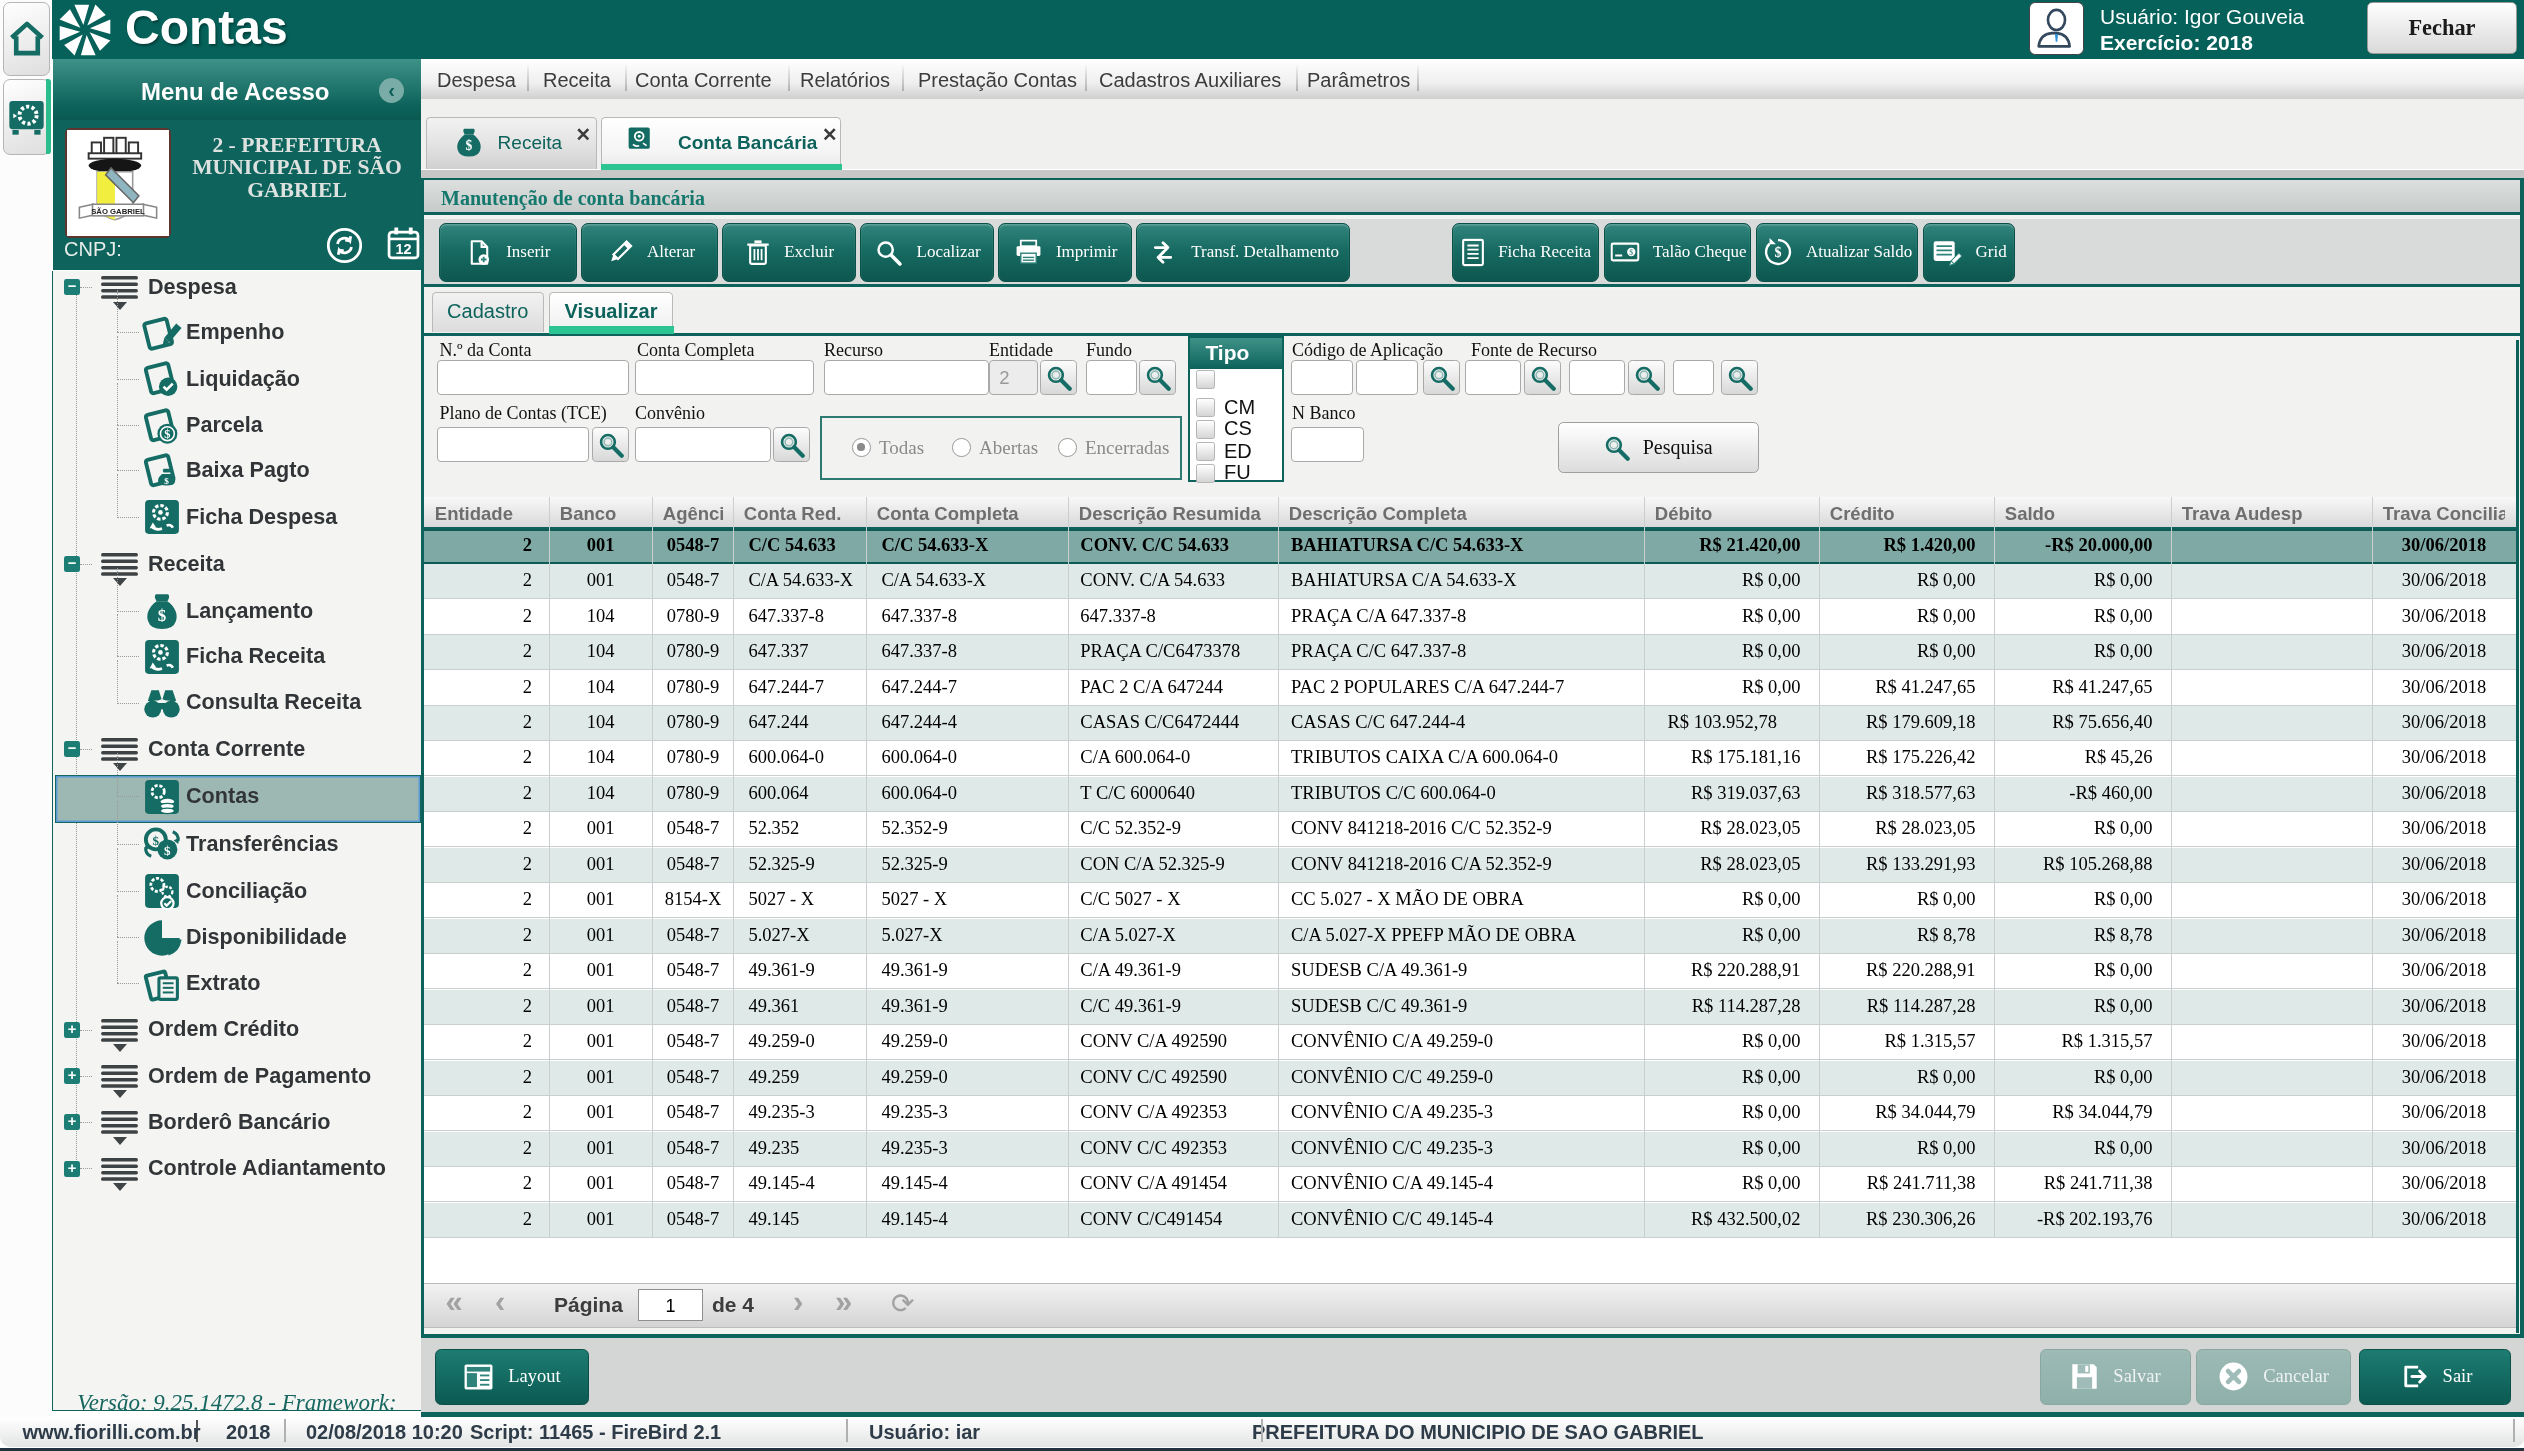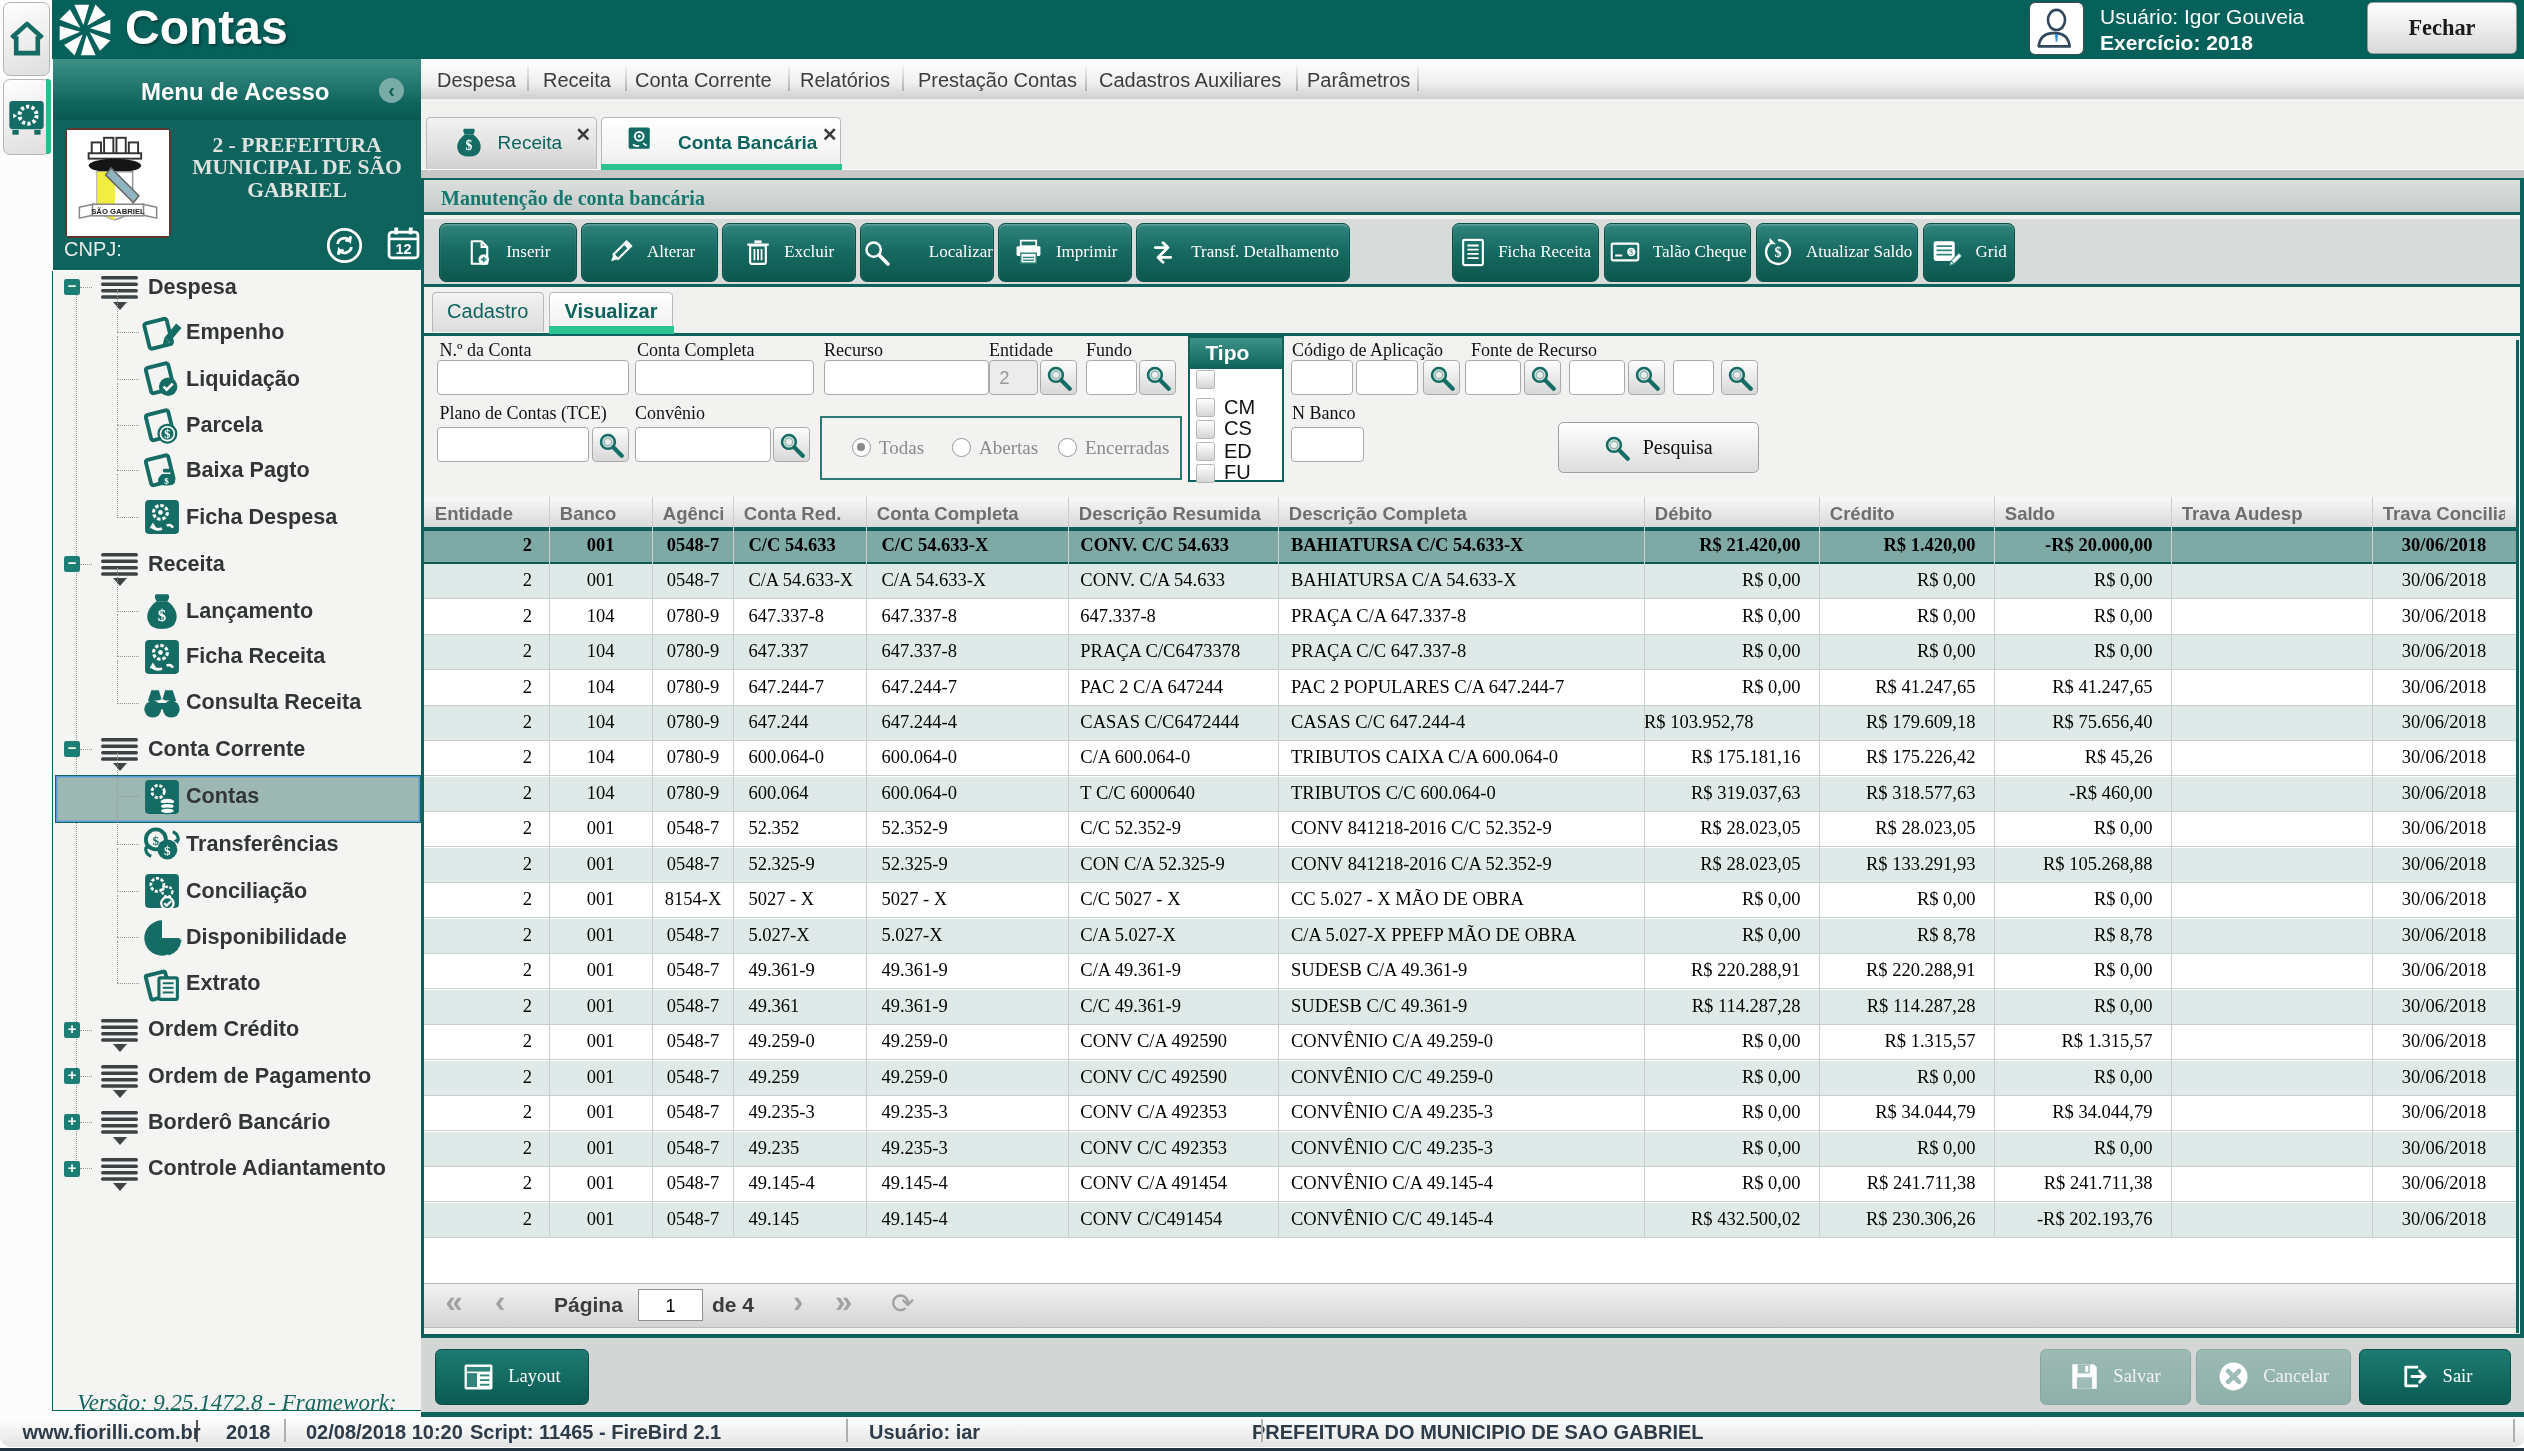--- a/index.html
+++ b/index.html
@@ -469,21 +469,21 @@
               <rect x="7" y="10" width="22" height="26" rx="2" fill="none" stroke="#fff" stroke-width="3"></rect>
               <line x1="3" y1="9" x2="33" y2="9" stroke="#fff" stroke-width="3"></line>
               <rect x="13" y="3" width="10" height="4" fill="#fff"></rect>
               <line x1="13" y1="15" x2="13" y2="31" stroke="#fff" stroke-width="2.5"></line>
               <line x1="18" y1="15" x2="18" y2="31" stroke="#fff" stroke-width="2.5"></line>
               <line x1="23" y1="15" x2="23" y2="31" stroke="#fff" stroke-width="2.5"></line>
             </svg>
           </span>
           <span class="tbl2">Excluir</span>
         </div>
-<div class="tbtn" style="left:436px;width:134px;justify-content:space-between;">
+<div class="tbtn" style="left:436px;width:134px;">
           <span class="tbi">
             <svg width="31" height="31" viewBox="0 0 40 40">
               <circle cx="16" cy="16" r="10" fill="none" stroke="#fff" stroke-width="3.5"></circle>
               <line x1="24" y1="24" x2="36" y2="36" stroke="#fff" stroke-width="5" stroke-linecap="round"></line>
             </svg>
           </span>
           <span class="tbl2">Localizar</span>
         </div>
 <div class="tbtn" style="left:574px;width:134px;">
           <span class="tbi">
@@ -759,21 +759,21 @@
 <div class="td" style="left:1948px;width:144px;text-align:center;">30/06/2018</div>
 </div>
 <div class="trow alt" style="top:209px;height:35px;">
 <div class="td" style="left:0px;width:125px;text-align:right;padding-right:17px;">2</div>
 <div class="td" style="left:125px;width:103px;text-align:center;">104</div>
 <div class="td" style="left:228px;width:82px;text-align:center;">0780-9</div>
 <div class="td" style="left:309px;width:133px;text-align:left;padding-left:15.4px;">647.244</div>
 <div class="td" style="left:442px;width:202px;text-align:left;padding-left:15.4px;">647.244-4</div>
 <div class="td" style="left:644px;width:210px;text-align:left;padding-left:12.3px;">CASAS C/C6472444</div>
 <div class="td" style="left:854px;width:366px;text-align:left;padding-left:13px;">CASAS C/C 647.244-4</div>
-<div class="td" style="left:1220px;width:175px;text-align:left;padding-right:18.5px;">R$ 103.952,78</div>
+<div class="td" style="left:1220px;width:175px;text-align:center;padding-right:18.5px;">R$ 103.952,78</div>
 <div class="td" style="left:1395px;width:175px;text-align:right;padding-right:18.5px;">R$ 179.609,18</div>
 <div class="td" style="left:1570px;width:177px;text-align:right;padding-right:18.5px;">R$ 75.656,40</div>
 <div class="td" style="left:1747px;width:201px;text-align:left;padding-left:0px;"></div>
 <div class="td" style="left:1948px;width:144px;text-align:center;">30/06/2018</div>
 </div>
 <div class="trow" style="top:244px;height:35px;">
 <div class="td" style="left:0px;width:125px;text-align:right;padding-right:17px;">2</div>
 <div class="td" style="left:125px;width:103px;text-align:center;">104</div>
 <div class="td" style="left:228px;width:82px;text-align:center;">0780-9</div>
 <div class="td" style="left:309px;width:133px;text-align:left;padding-left:15.4px;">600.064-0</div>

